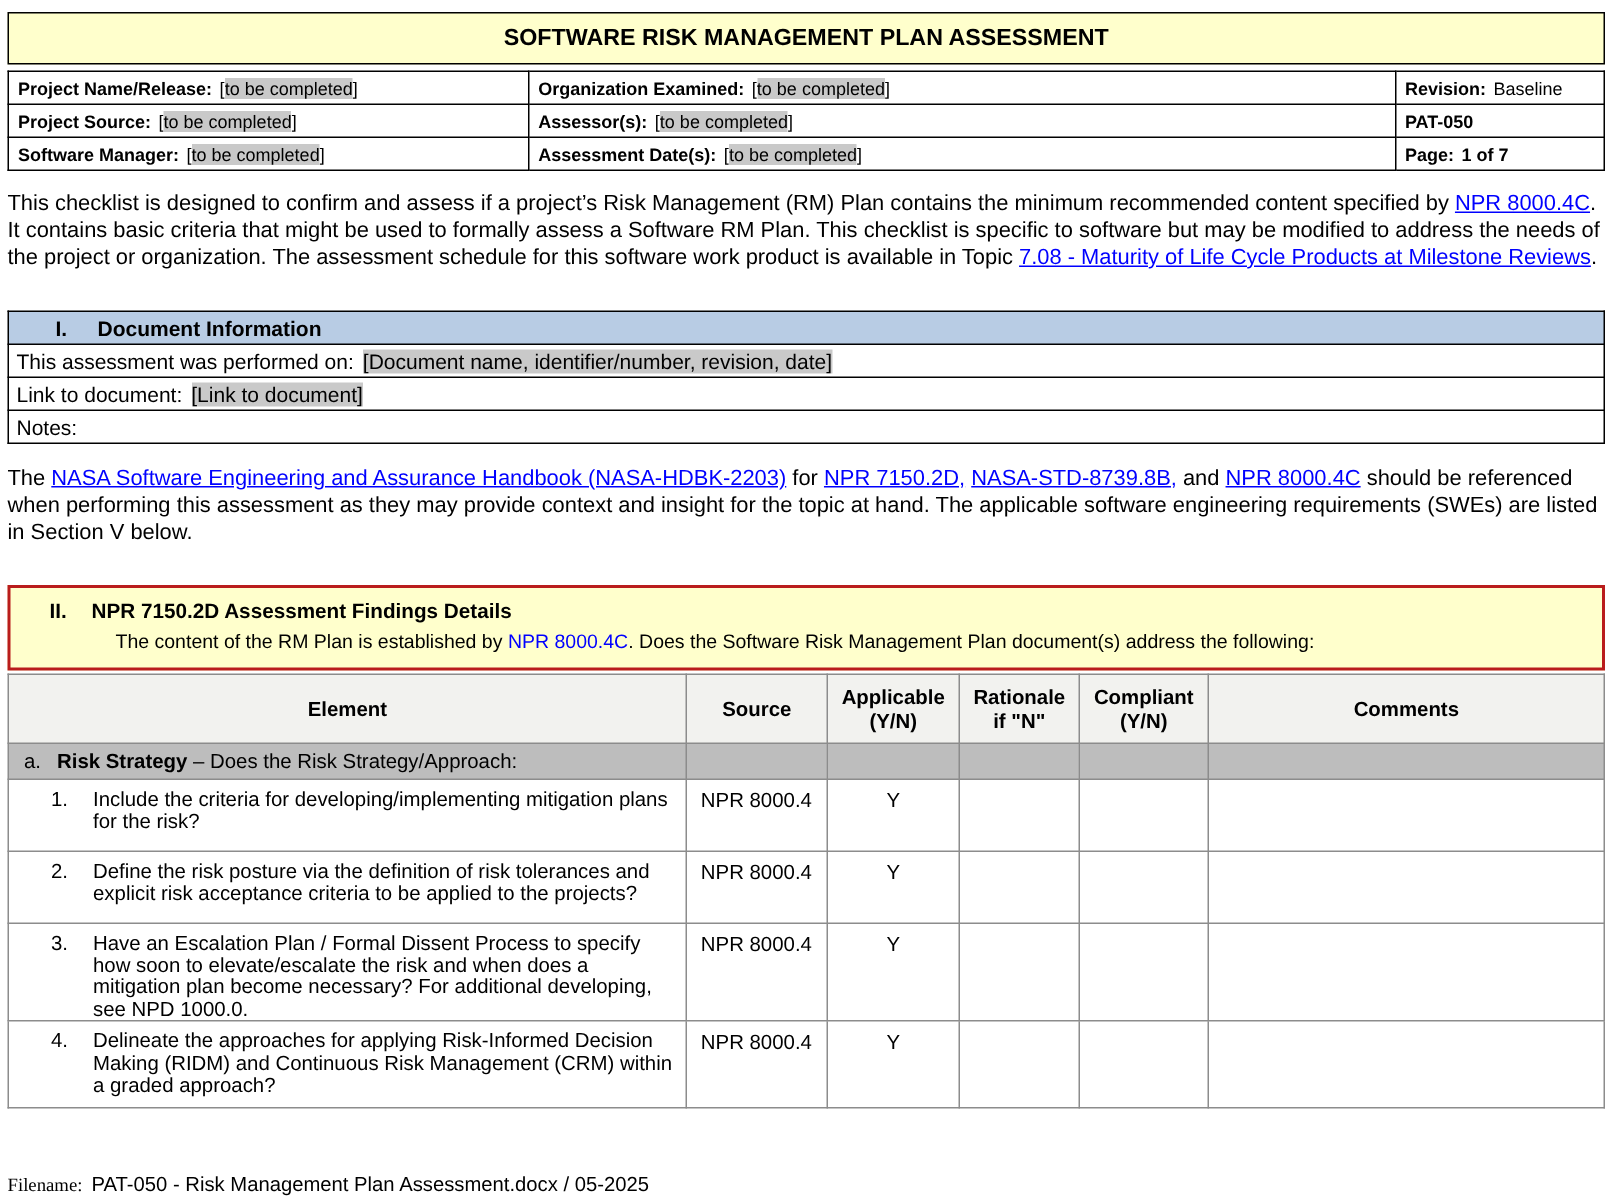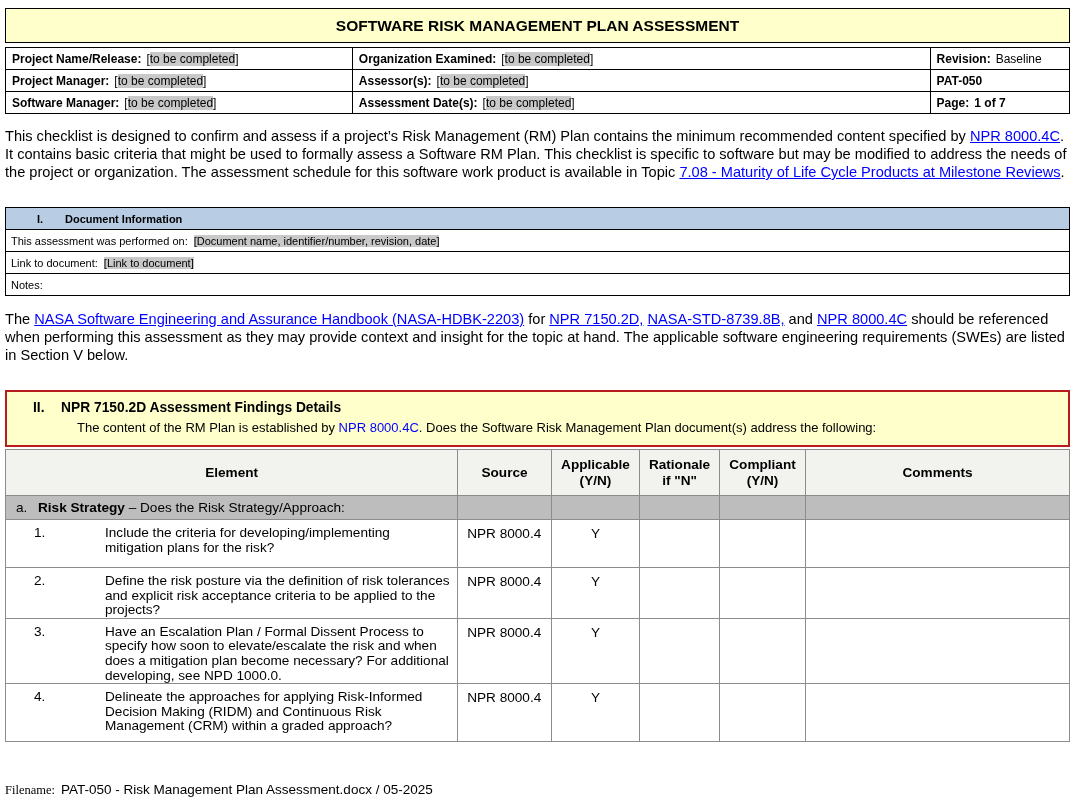--- a/index.html
+++ b/index.html
@@ -45,21 +45,21 @@
   .para {
     font-size: 14.6px;
     line-height: 18px;
     margin-bottom: 26px;
   }
   a.doclink { color: #0000FF; text-decoration: underline; cursor: pointer; }
   .bluelink { color: #0000FF; text-decoration: none; cursor: pointer; }
 
   
   .sec1-table { margin-bottom: 14px; }
-  .sec1-table td { border: 1px solid #000; font-size: 11px; padding: 2px 5px; height: 22px; vertical-align: middle; white-space: nowrap; overflow: hidden; }
+  .sec1-table td { border: 1px solid #000; font-size: 14px; padding: 2px 5px; height: 22px; vertical-align: middle; white-space: nowrap; overflow: hidden; }
   .sec1-head {
     background: #B8CCE4;
     font-weight: bold;
     font-size: 13.8px;
   }
   .sec-num { display: inline-block; margin-left: 26px; width: 28px; }
   .sec1-label { margin-right: 6px; }
 
   
   .sec2-box {
@@ -83,21 +83,21 @@
     padding: 2px 1px;
   }
   .fc1 { width: 42.5%; } .fc2 { width: 8.8%; } .fc3 { width: 8.3%; }
   .fc4 { width: 7.5%; } .fc5 { width: 8.1%; } .fc6 { width: 24.8%; }
   .group-row td { background: #BDBDBD; height: 24px; vertical-align: middle; }
   .group-el { padding-left: 10px; }
   .g-letter { display: inline-block; width: 22px; }
   .find-row td { vertical-align: top; padding-top: 6px; }
   .el-cell { display: flex; padding-left: 28px; line-height: 14.6px; }
   .el-num { width: 28px; flex: 0 0 28px; }
-  .el-text { flex: 1; padding-right: 6px; margin-left: 43px; }
+  .el-text { flex: 1; padding-right: 6px; }
   .src-cell { padding-left: 9px; }
   .ctr { text-align: center; }
   .h1r { height: 48px; } .h2r { height: 48px; } .h3r { height: 60px; } .h4r { height: 58px; }
 
   
   .footer {
     position: absolute;
     left: 5px;
     top: 782px;
     font-size: 13.5px;
@@ -120,21 +120,21 @@
       </td>
       <td class="c2">
         <span class="lbl">Organization Examined:</span><span>[</span><span class="hl">to be completed</span><span>]</span>
       </td>
       <td class="c3">
         <span class="lbl">Revision:</span><span>Baseline</span>
       </td>
     </tr>
     <tr>
       <td class="c1">
-        <span class="lbl">Project Manager:</span><span>[</span><span class="hl">to be completed</span><span>]</span>
+        <span class="lbl">Project Source:</span><span>[</span><span class="hl">to be completed</span><span>]</span>
       </td>
       <td class="c2">
         <span class="lbl">Assessor(s):</span><span>[</span><span class="hl">to be completed</span><span>]</span>
       </td>
       <td class="c3">
         <span class="bold">PAT-050</span>
       </td>
     </tr>
     <tr>
       <td class="c1">

